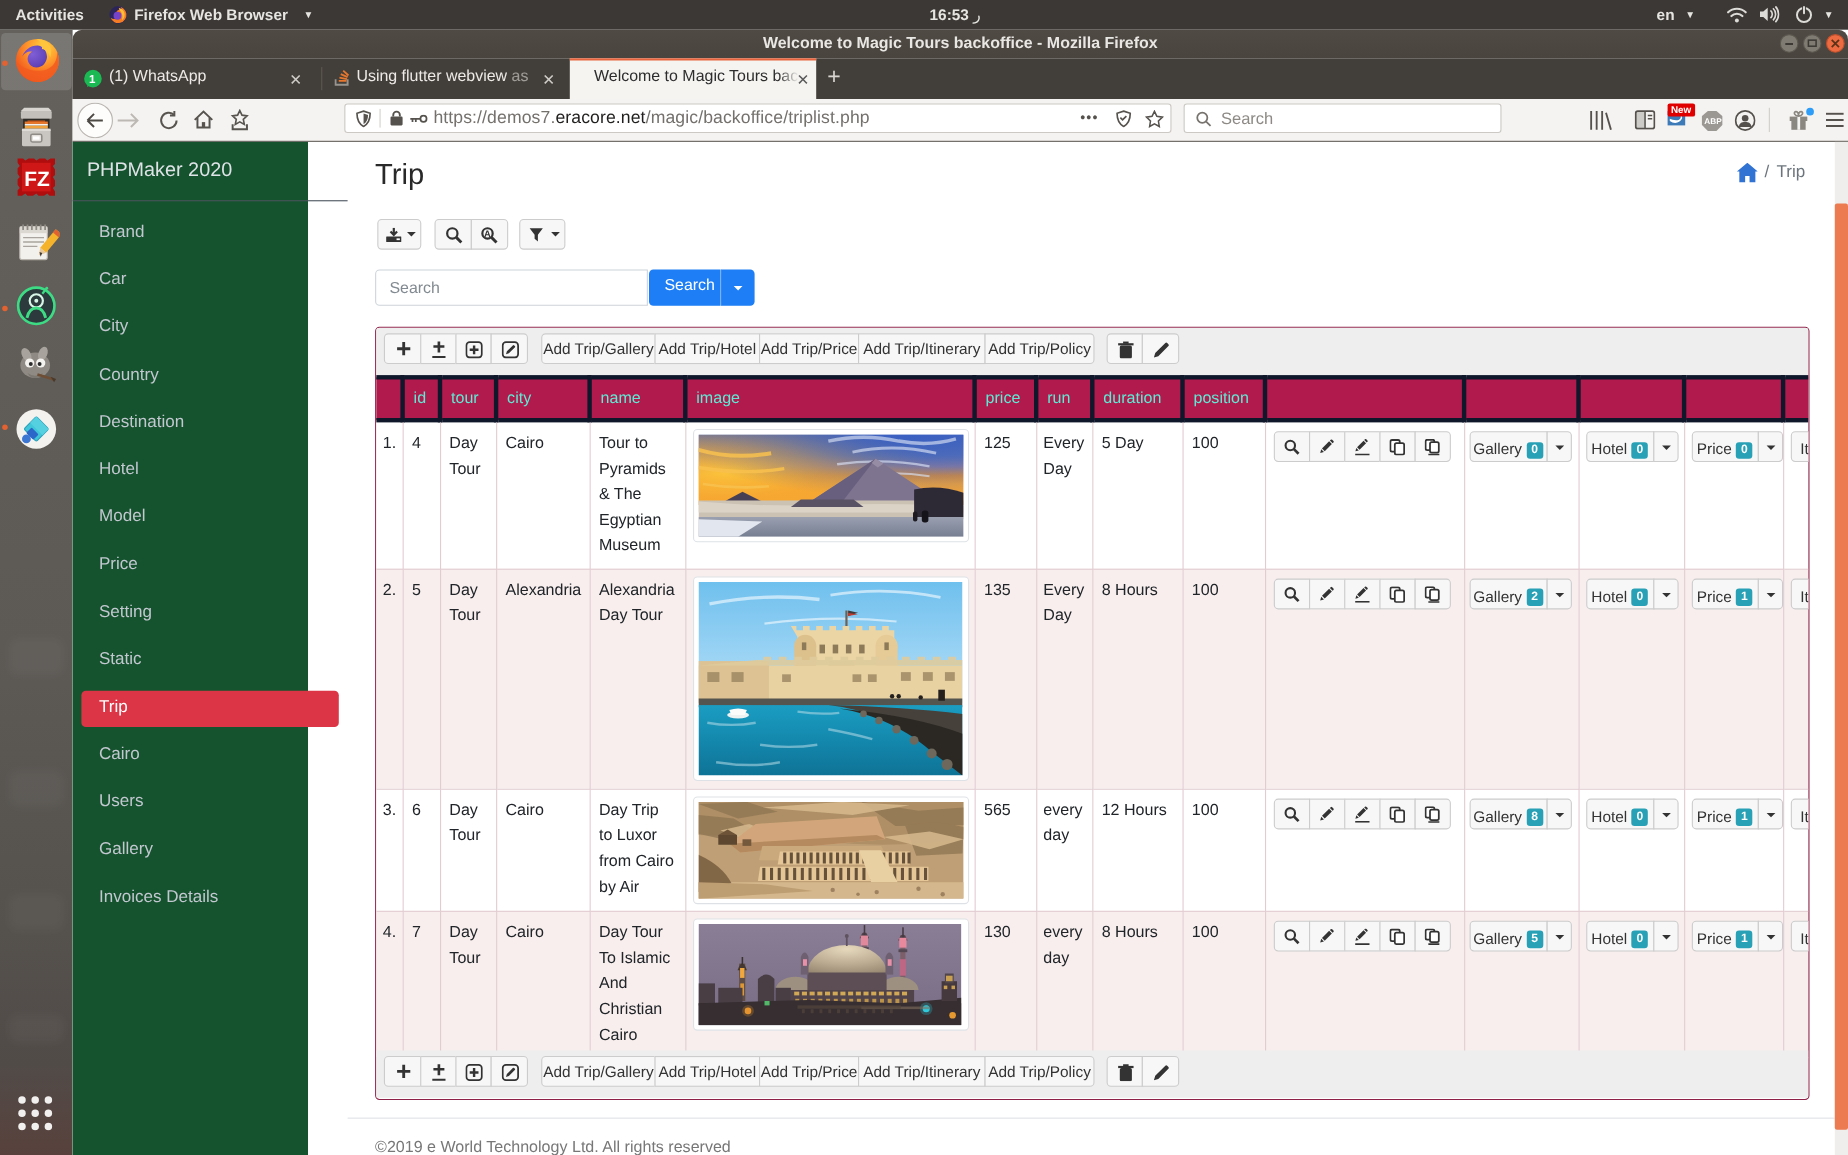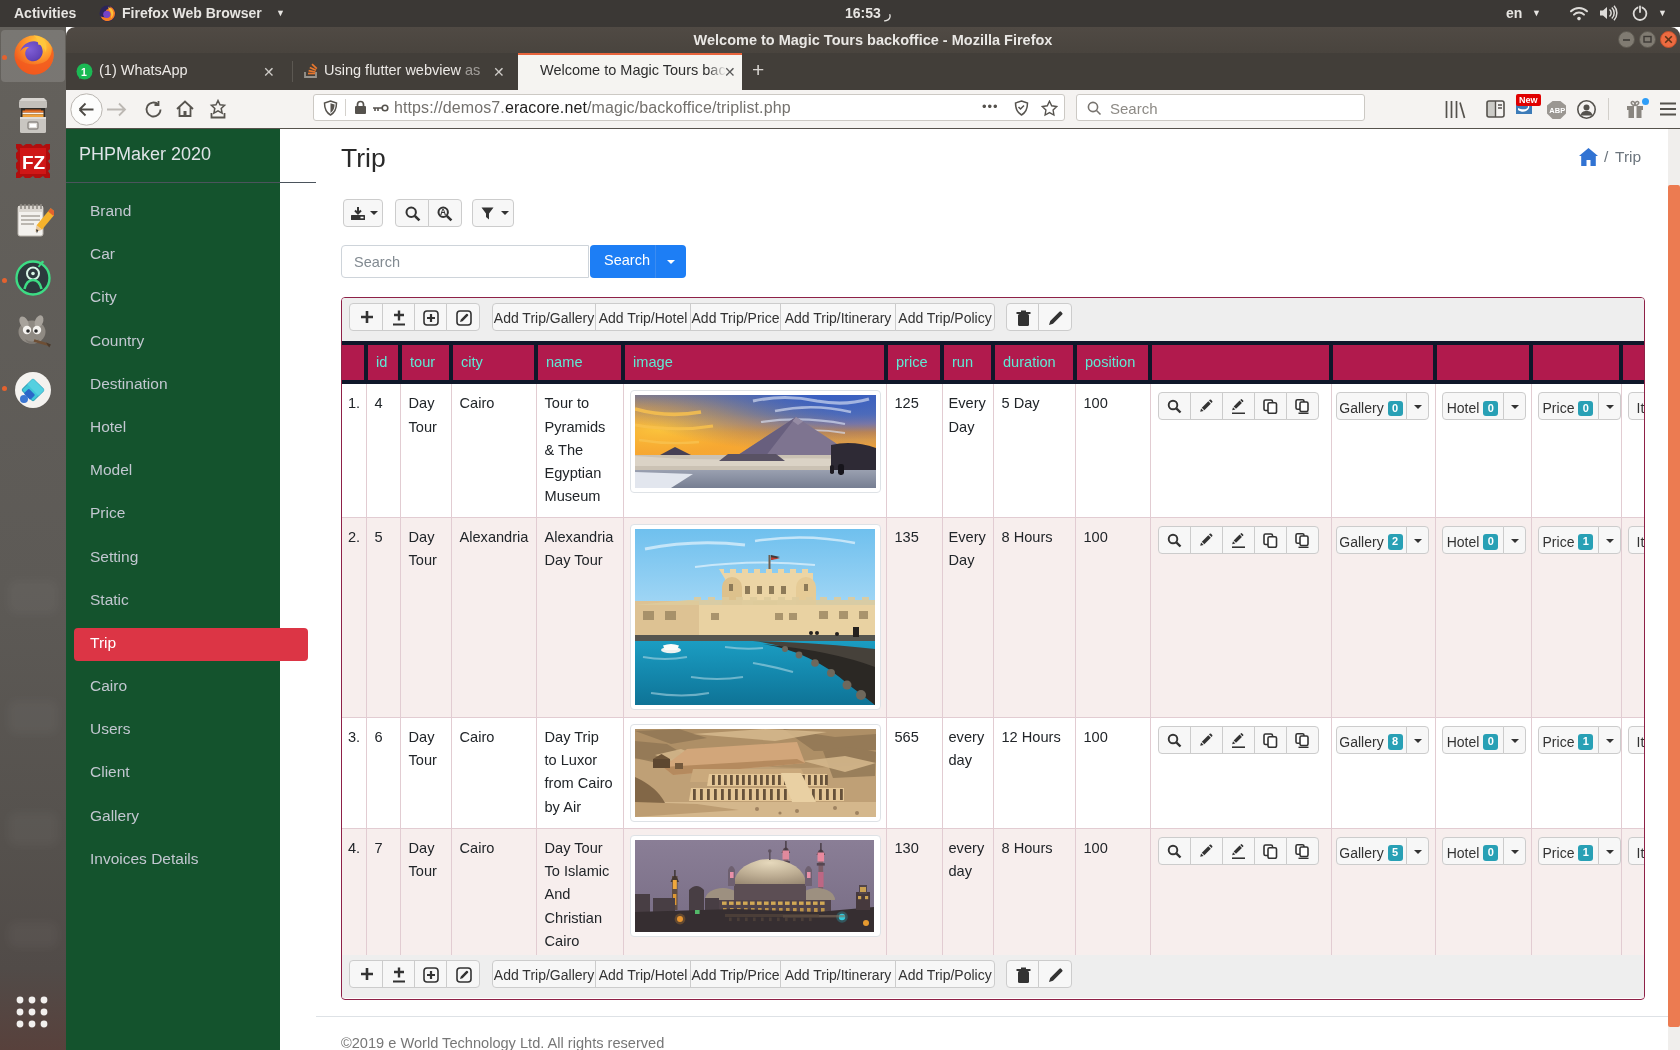--- a/index.html
+++ b/index.html
@@ -381,23 +381,20 @@
       <div class="mitem">
           <div class="mactive">
             <span style="position:absolute;left:16px;top:6px;font-size:15.5px;">Trip</span>
           </div>
         </div>
       <div class="mitem">
           <span>Cairo</span>
         </div>
       <div class="mitem">
           <span>Users</span>
-        </div>
-      <div class="mitem">
-          <span>Client</span>
         </div>
       <div class="mitem">
           <span>Gallery</span>
         </div>
       <div class="mitem">
           <span>Invoices Details</span>
         </div>
     </div>
   </div>
   <div id="main">

